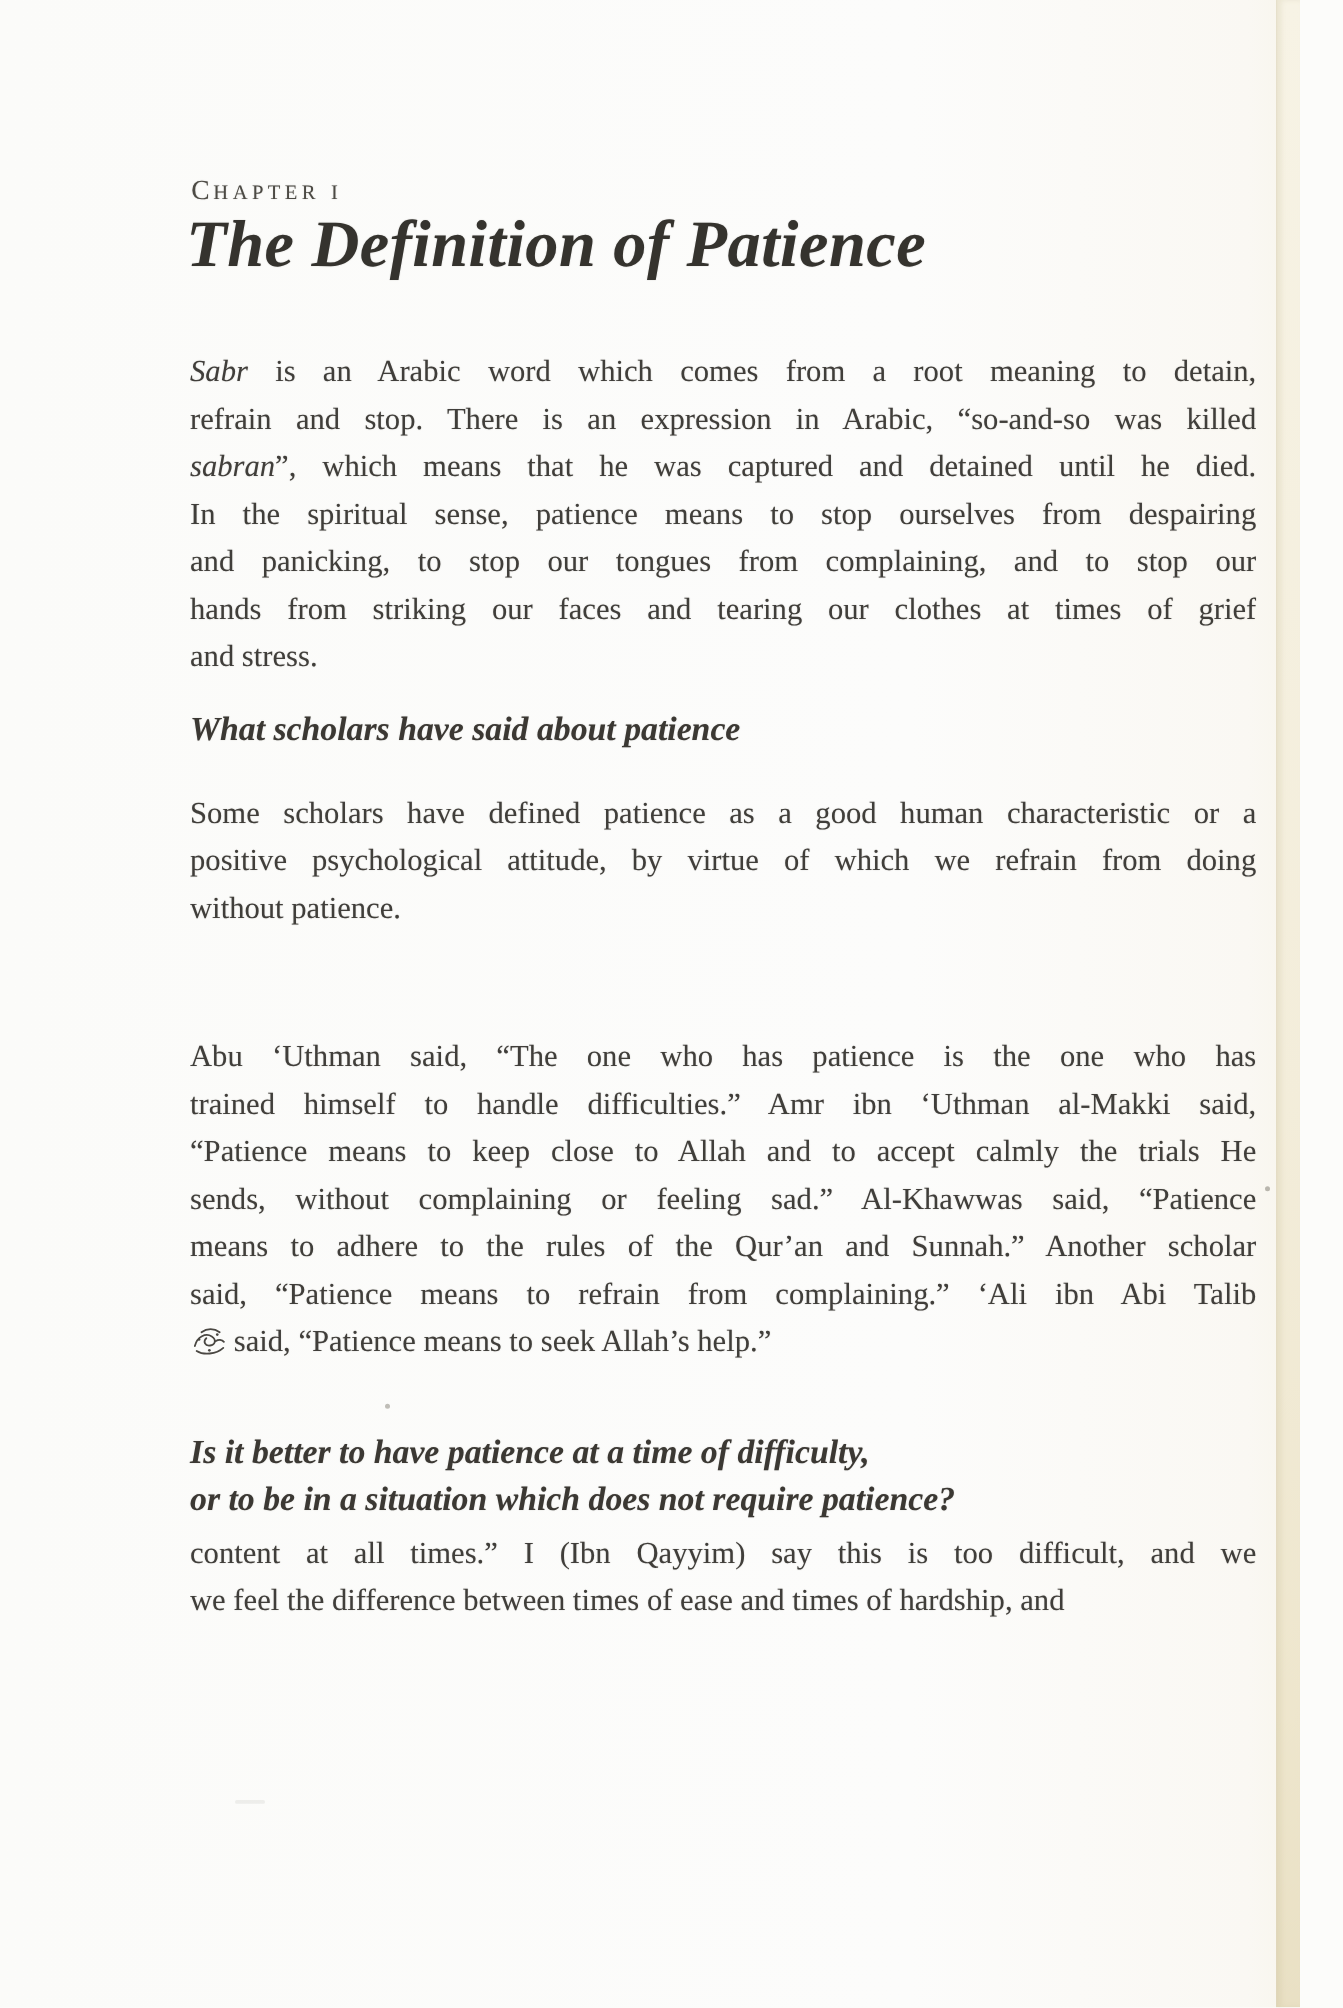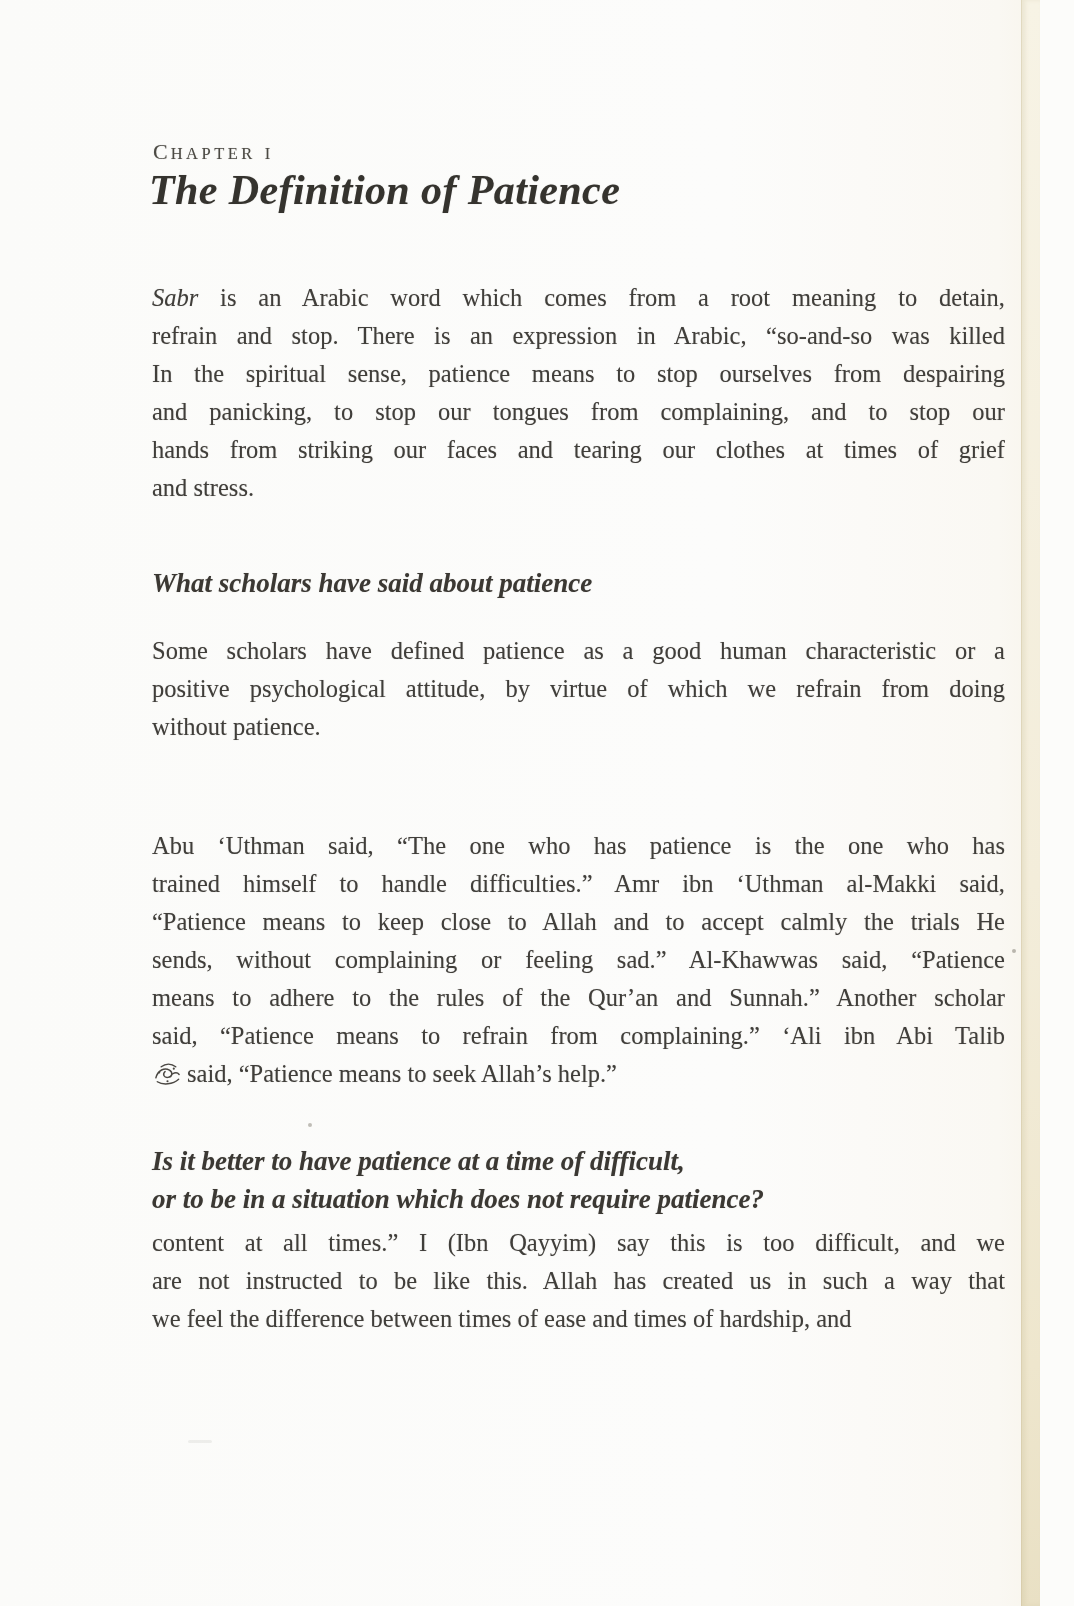--- a/index.html
+++ b/index.html
@@ -22,21 +22,21 @@
     position:absolute; left:153px; top:139px;
     color:#4c4a44; white-space:nowrap;
     text-shadow:0 0 1px rgba(70,66,60,.30);
   }
   .chapter-label .initial { font-size:22px; letter-spacing:3px; }
   .chapter-label .rest    { font-size:16.5px; letter-spacing:3.5px; }
   .chapter-label .numeral { font-size:16.5px; margin-left:9px; }
 
   .chapter-title {
     position:absolute; left:149px; top:166px;
-    font-size:42px; font-weight:bold; font-style:italic;
+    font-size:53px; font-weight:bold; font-style:italic;
     color:#35332e; letter-spacing:.4px; white-space:nowrap;
     text-shadow:0 0 1px rgba(50,47,42,.30);
   }
 
   .body-block {
     position:absolute; left:152px; width:853px;
     font-size:24.5px; color:#403e3a;
     text-shadow:0 0 1px rgba(64,60,54,.30);
   }
   .jline {
@@ -74,20 +74,21 @@
 
   <div class="chapter-label">
     <span class="initial">C</span><span class="rest">HAPTER</span><span class="numeral">I</span>
   </div>
 
   <h1 class="chapter-title" style="margin:0;">The Definition of Patience</h1>
 
   <div class="body-block" style="top:279px;">
     <div class="jline"><span class="it">Sabr</span><span> is an Arabic word which comes from a root meaning to detain,</span></div>
     <div class="jline">refrain and stop. There is an expression in Arabic, “so-and-so was killed</div>
+    <div class="jline"><span class="it">sabran</span><span>”, which means that he was captured and detained until he died.</span></div>
     <div class="jline">In the spiritual sense, patience means to stop ourselves from despairing</div>
     <div class="jline">and panicking, to stop our tongues from complaining, and to stop our</div>
     <div class="jline">hands from striking our faces and tearing our clothes at times of grief</div>
     <div class="jline last">and stress.</div>
   </div>
 
   <h2 class="sub-heading" style="top:564px; margin:0;">What scholars have said about patience</h2>
 
   <div class="body-block" style="top:632px;">
     <div class="jline">Some scholars have defined patience as a good human characteristic or a</div>
@@ -109,27 +110,26 @@
             <path d="M9.5 5.5 C14 2.2, 20 2.2, 24.5 5.5"></path>
             <path d="M21 13 C23.5 11.5, 26.5 11.5, 28 13.5"></path>
           </g>
           <circle cx="7.5" cy="11.5" r="1.1" fill="#4a4742"></circle>
           <circle cx="22.5" cy="7.5" r="1.1" fill="#4a4742"></circle>
           <circle cx="16" cy="20.5" r="1.1" fill="#4a4742"></circle>
         </svg><span>said, “Patience means to seek Allah’s help.”</span></div>
   </div>
 
   <div class="sub-heading" style="top:1142px;">
-    <div>Is it better to have patience at a time of difficult,</div>
+    <div>Is it better to have patience at a time of difficulty,</div>
     <div>or to be in a situation which does not require patience?</div>
   </div>
 
   <div class="body-block" style="top:1224px;">
     <div class="jline">content at all times.” I (Ibn Qayyim) say this is too difficult, and we</div>
-    <div class="jline">are not instructed to be like this. Allah has created us in such a way that</div>
     <div class="jline last">we feel the difference between times of ease and times of hardship, and</div>
   </div>
 
   <span class="speck s1"></span>
   <span class="speck s2"></span>
   <span class="speck s3"></span>
   <span class="speck s4"></span>
 
 </div>
 

